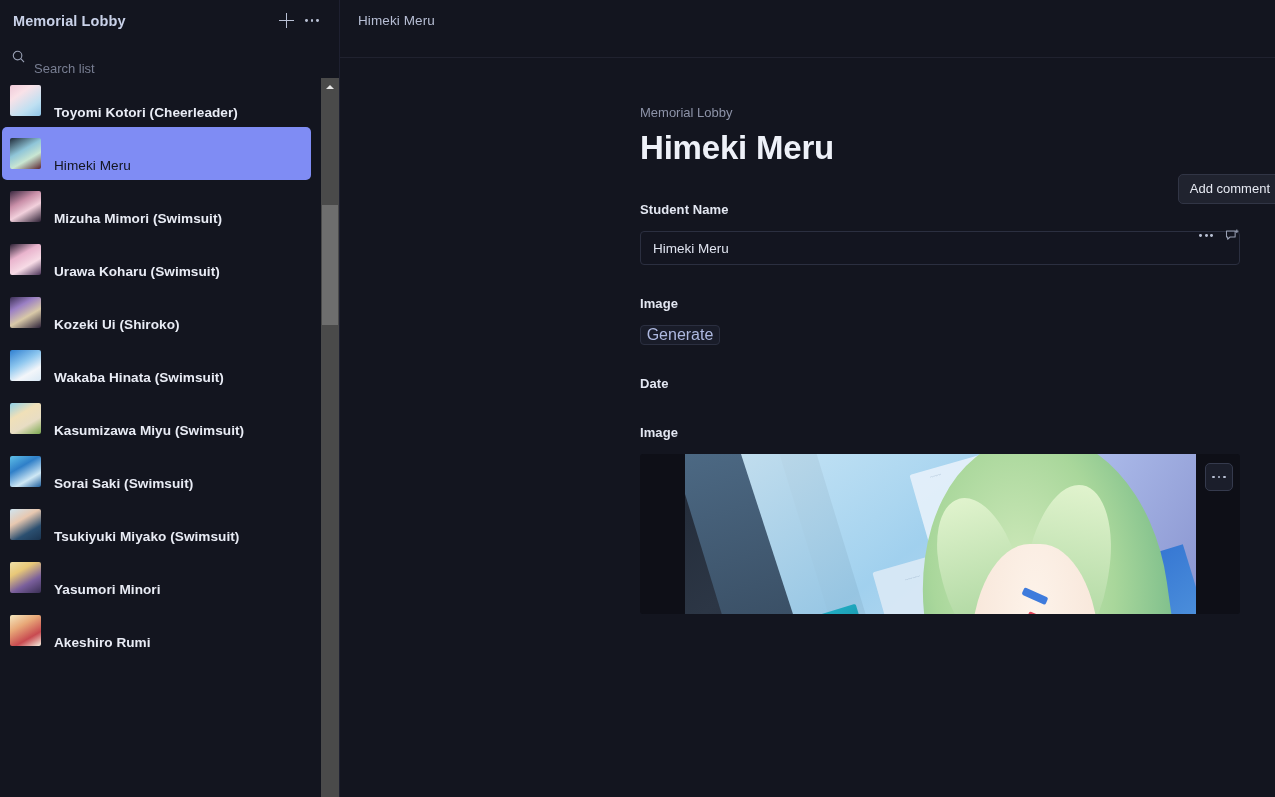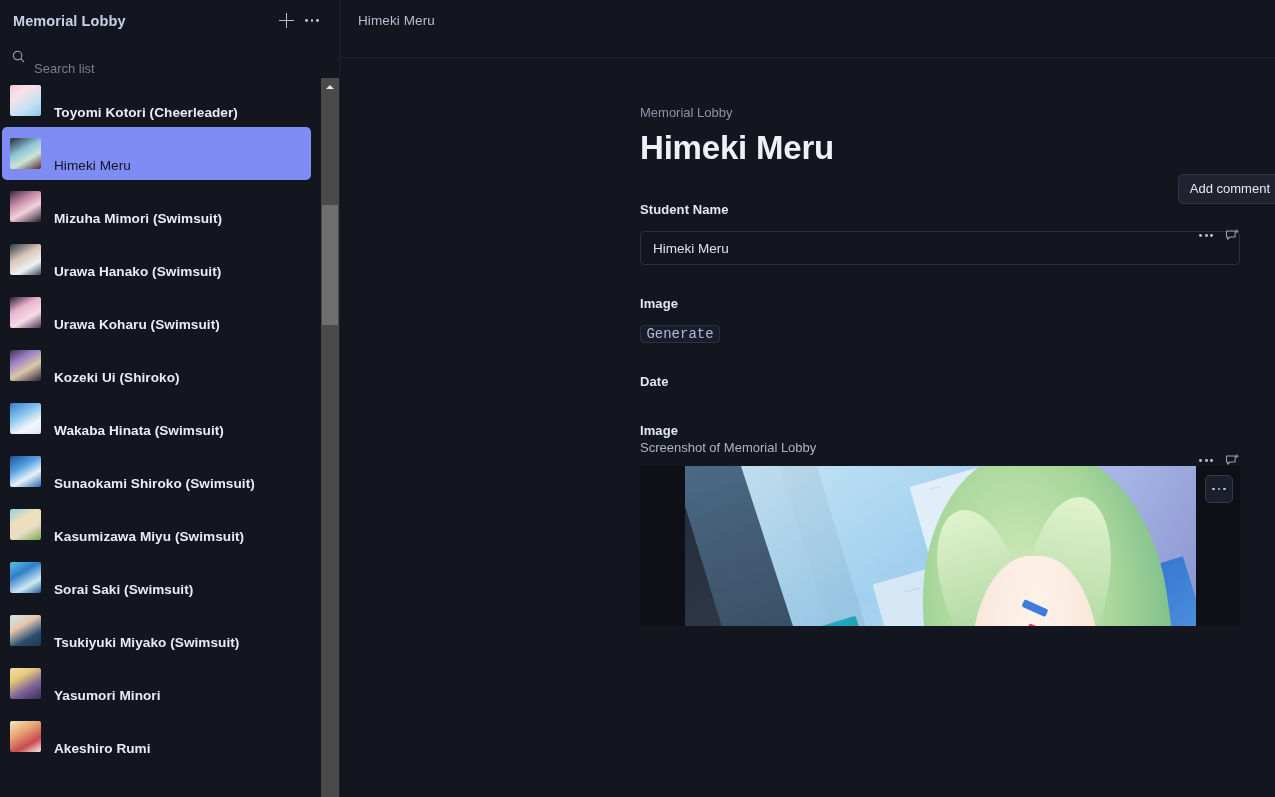--- a/index.html
+++ b/index.html
@@ -169,22 +169,22 @@
     font-family: "Liberation Sans", sans-serif;
     padding: 0 12px;
     outline: none;
   }
   .gen-btn {
     width: 80px;
     background: #191c29;
     border: 1px solid #2b2f40;
     border-radius: 4px;
     color: #aeb9e0;
-    font-size: 14px;
-    font-family: Liberation Mono, monospace;
+    font-size: 16px;
+    font-family: Liberation Sans, sans-serif;
     cursor: pointer;
   }
   .date-wrap { position: relative; flex: 1; display: flex; }
   .cal-btn {
     position: absolute; right: 1px; top: 1px;
     width: 36px; height: 32px;
     display: flex; align-items: center; justify-content: center;
     border-left: 1px solid #2b2f40;
     cursor: pointer; color: #c3c9da;
   }
@@ -364,47 +364,35 @@
           <div class="sb-label">Himeki Meru</div>
         </div>
         <div class="sb-item">
           <div class="sb-thumb">
             <div class="t3"></div>
           </div>
           <div class="sb-label">Mizuha Mimori (Swimsuit)</div>
         </div>
         <div class="sb-item">
           <div class="sb-thumb">
-            <div class="t4"></div>
-          </div>
-          <div class="sb-label">Urawa Hanako (Swimsuit)</div>
-        </div>
-        <div class="sb-item">
-          <div class="sb-thumb">
             <div class="t5"></div>
           </div>
           <div class="sb-label">Urawa Koharu (Swimsuit)</div>
         </div>
         <div class="sb-item">
           <div class="sb-thumb">
             <div class="t6"></div>
           </div>
           <div class="sb-label">Kozeki Ui (Shiroko)</div>
         </div>
         <div class="sb-item">
           <div class="sb-thumb">
             <div class="t7"></div>
           </div>
           <div class="sb-label">Wakaba Hinata (Swimsuit)</div>
-        </div>
-        <div class="sb-item">
-          <div class="sb-thumb">
-            <div class="t8"></div>
-          </div>
-          <div class="sb-label">Sunaokami Shiroko (Swimsuit)</div>
         </div>
         <div class="sb-item">
           <div class="sb-thumb">
             <div class="t9"></div>
           </div>
           <div class="sb-label">Kasumizawa Miyu (Swimsuit)</div>
         </div>
         <div class="sb-item">
           <div class="sb-thumb">
             <div class="t10"></div>
@@ -488,21 +476,20 @@
 
         <div class="field">
           <div class="field-head">
             <span class="field-label">Date</span>
           </div>
         </div>
 
         <div class="field">
           <div class="field-head" style="display:block">
             <div class="field-label">Image</div>
-            <div class="field-desc">Screenshot of Memorial Lobby</div>
           </div>
           <div class="field-actions" style="top:30px">
             <span class="act-btn">
               <span class="dots-h">
                   <i></i>
                   <i></i>
                   <i></i>
                 </span>
             </span>
             <span class="act-btn">

